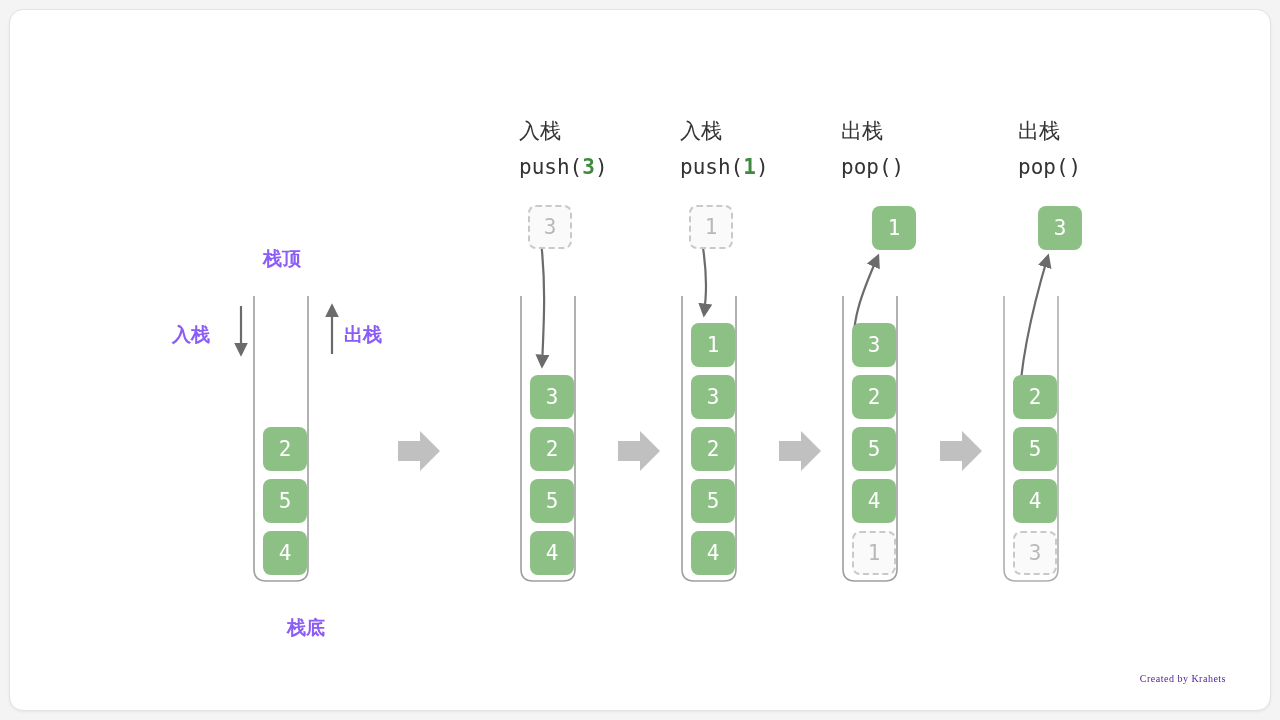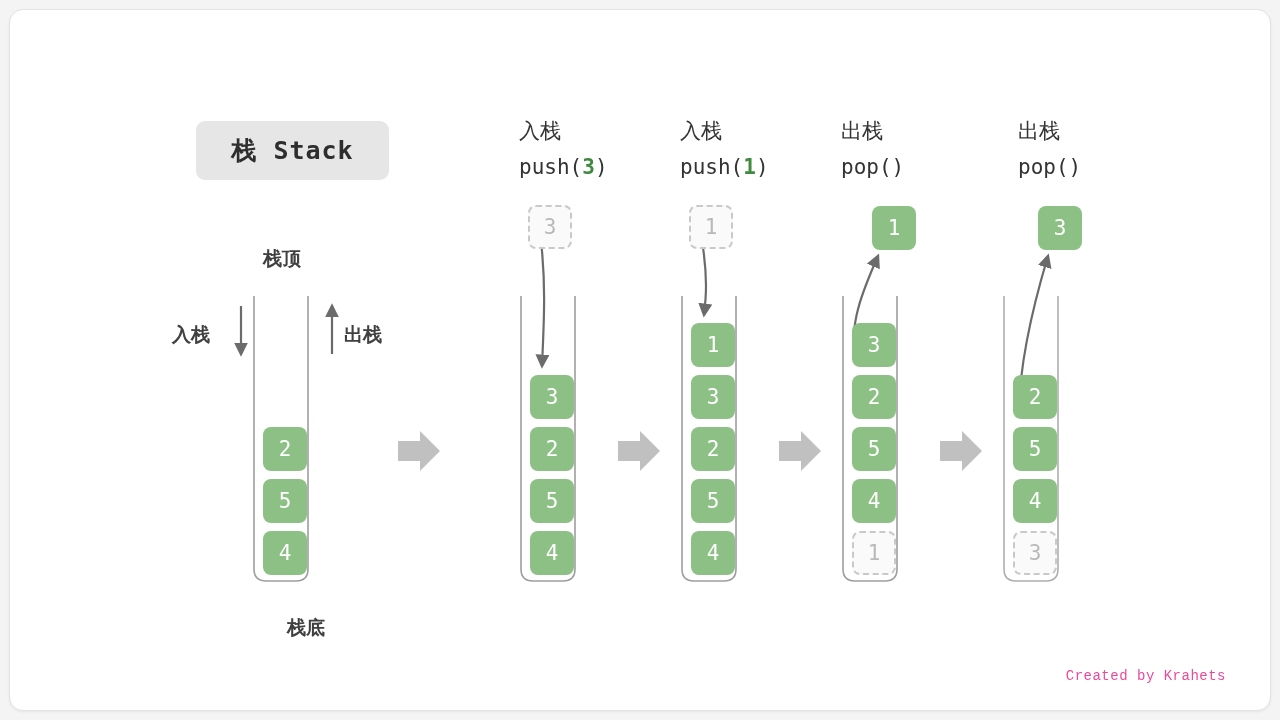--- a/index.html
+++ b/index.html
@@ -47,40 +47,40 @@
     color: #2e2e2e;
     letter-spacing: 1px;
   }
 
   
   .lbl-bold {
     position: absolute;
     font-family: Liberation Serif, serif;
     font-size: 19px;
     font-weight: bold;
-    color: #404040;
+    color: #8b5cf6;
     white-space: nowrap;
   }
   .op-label {
     position: absolute;
     font-family: "DejaVu Sans Mono", monospace;
     font-size: 21px;
     color: #333333;
     line-height: 36px;
     white-space: nowrap;
   }
   .op-label .num { color: #3f8a3f; font-weight: bold; }
 
   .credit {
     position: absolute;
     right: 44px;
     bottom: 26px;
-    font-family: Liberation Mono, monospace;
-    font-size: 14px;
-    color: #ec4899;
+    font-family: Liberation Serif, serif;
+    font-size: 10px;
+    color: #4c1d95;
     letter-spacing: 0.5px;
   }
 
   
   .stack {
     position: absolute;
     width: 62px;
     height: 286px;
   }
   .cells {
@@ -134,23 +134,20 @@
     width: 1262px; height: 702px;
     pointer-events: none;
   }
 </style>
 </head>
 <body>
 
 <div id="page">
   <div class="card">
 
-    <div class="title-badge">
-      <span>栈 Stack</span>
-    </div>
 
     <svg class="svg-layer" viewBox="0 0 1262 702">
       <defs>
         <marker id="ah" markerWidth="9" markerHeight="9" refX="5.2" refY="3.2" orient="auto" markerUnits="strokeWidth">
           <path d="M0,0 L6.4,3.2 L0,6.4 z" fill="#6b6b6b"></path>
         </marker>
       </defs>
 
       <path d="M244,286 L244,559 Q244,571 256,571 L286,571 Q298,571 298,559 L298,286" fill="none" stroke="#9e9e9e" stroke-width="1.6"></path>
 

